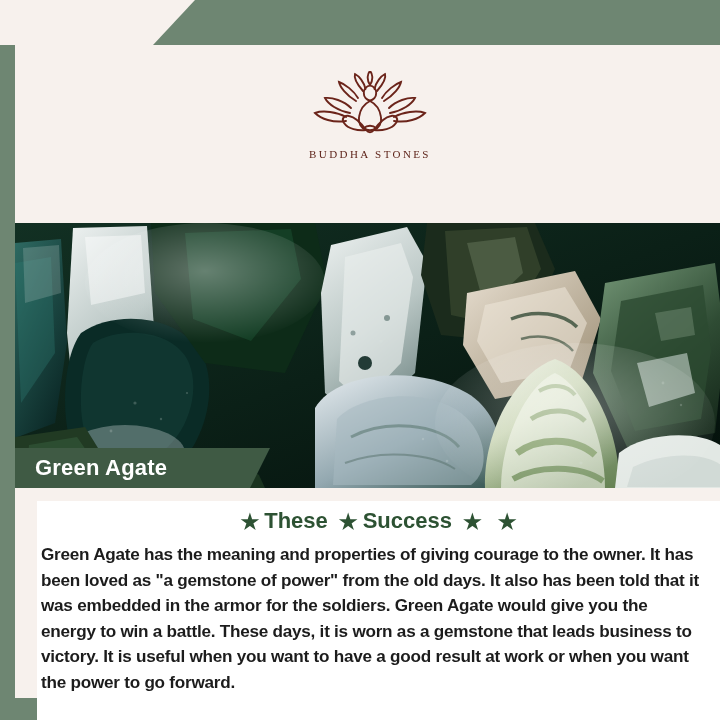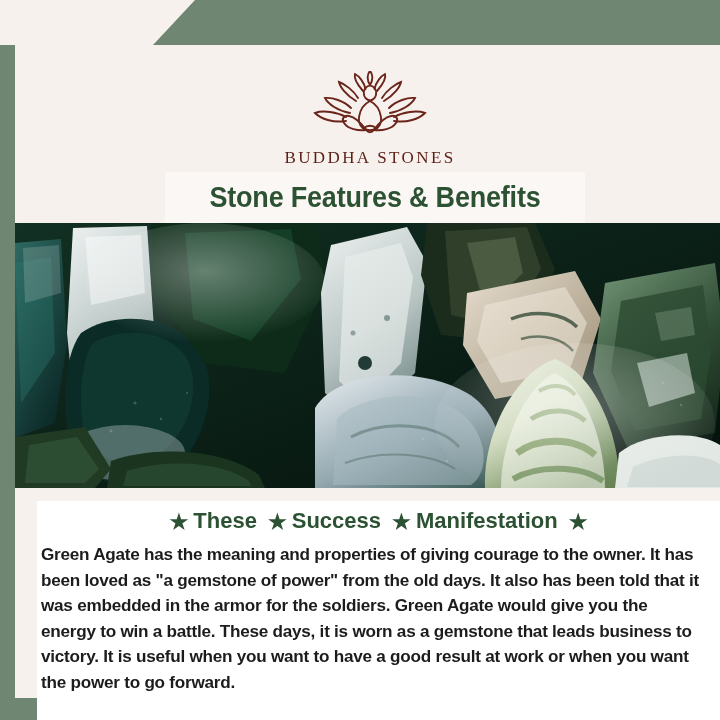--- a/index.html
+++ b/index.html
@@ -43,21 +43,21 @@
 
   
   .logo-wrap{
     position:absolute;left:0;top:26px;width:710px;
     display:flex;flex-direction:column;align-items:center;
   }
   .logo-mark{width:132px;height:72px;display:block;}
   .logo-word{
     margin-top:5px;
     font-family:"Liberation Serif", serif;
-    font-size:17px;letter-spacing:2.4px;
+    font-size:11px;letter-spacing:2.4px;
     color:#5b1f15;font-weight:400;
   }
 
   
   .title-banner{
     position:absolute;left:150px;top:127px;
     width:420px;height:51px;
     background:#fbf7f4;
     display:flex;align-items:center;justify-content:center;
   }
@@ -162,23 +162,20 @@
             <path d="M46 42 C34 40 24 33 21 27 C28 26 40 30 47 37"></path>
             <path d="M86 42 C98 40 108 33 111 27 C104 26 92 30 85 37"></path>
 
             <path d="M42 50 C29 52 17 48 11 42 C19 39 33 41 42 46"></path>
             <path d="M90 50 C103 52 115 48 121 42 C113 39 99 41 90 46"></path>
           </g>
         </svg>
         <div class="logo-word">BUDDHA STONES</div>
       </div>
 
-      <div class="title-banner">
-        <span class="title-text">Stone Features &amp; Benefits</span>
-      </div>
     </div>
 
     <div class="photo">
       <svg viewBox="0 0 710 265" preserveAspectRatio="none">
         <defs>
           <linearGradient id="gDark" x1="0" y1="0" x2="1" y2="1">
             <stop offset="0%" stop-color="#123023"></stop>
               <stop offset="100%" stop-color="#04100b"></stop>
           </linearGradient>
           <linearGradient id="gTeal" x1="0" y1="0" x2="0.6" y2="1">
@@ -285,37 +282,39 @@
           <circle cx="648" cy="160" r="1.4"></circle>
             <circle cx="666" cy="182" r="1.2"></circle>
           <circle cx="540" cy="212" r="1.3"></circle>
             <circle cx="566" cy="240" r="1.5"></circle>
           <circle cx="408" cy="216" r="1.2"></circle>
             <circle cx="432" cy="238" r="1.3"></circle>
         </g>
       </svg>
     </div>
 
+    <div class="agate-band">
+      <span class="agate-label">Green Agate</span>
+    </div>
 
     <div class="sep-strip"></div>
 
     <div class="content">
 
       <div class="benefits">
         <div class="benefit">
           <span class="star">★</span>
           <span>These</span>
         </div>
         <div class="benefit">
           <span class="star">★</span>
           <span>Success</span>
         </div>
         <div class="benefit">
           <span class="star">★</span>
-          <span>Manifestation</span>
         </div>
         <div class="benefit">
           <span class="star">★</span>
         </div>
       </div>
 
       <p class="body-text">Green Agate has the meaning and properties of giving courage to the owner. It has been loved as "a gemstone of power" from the old days. It also has been told that it was embedded in the armor for the soldiers. Green Agate would give you the energy to win a battle. These days, it is worn as a gemstone that leads business to victory. It is useful when you want to have a good result at work or when you want the power to go forward.</p>
     </div>
 
   </div>

